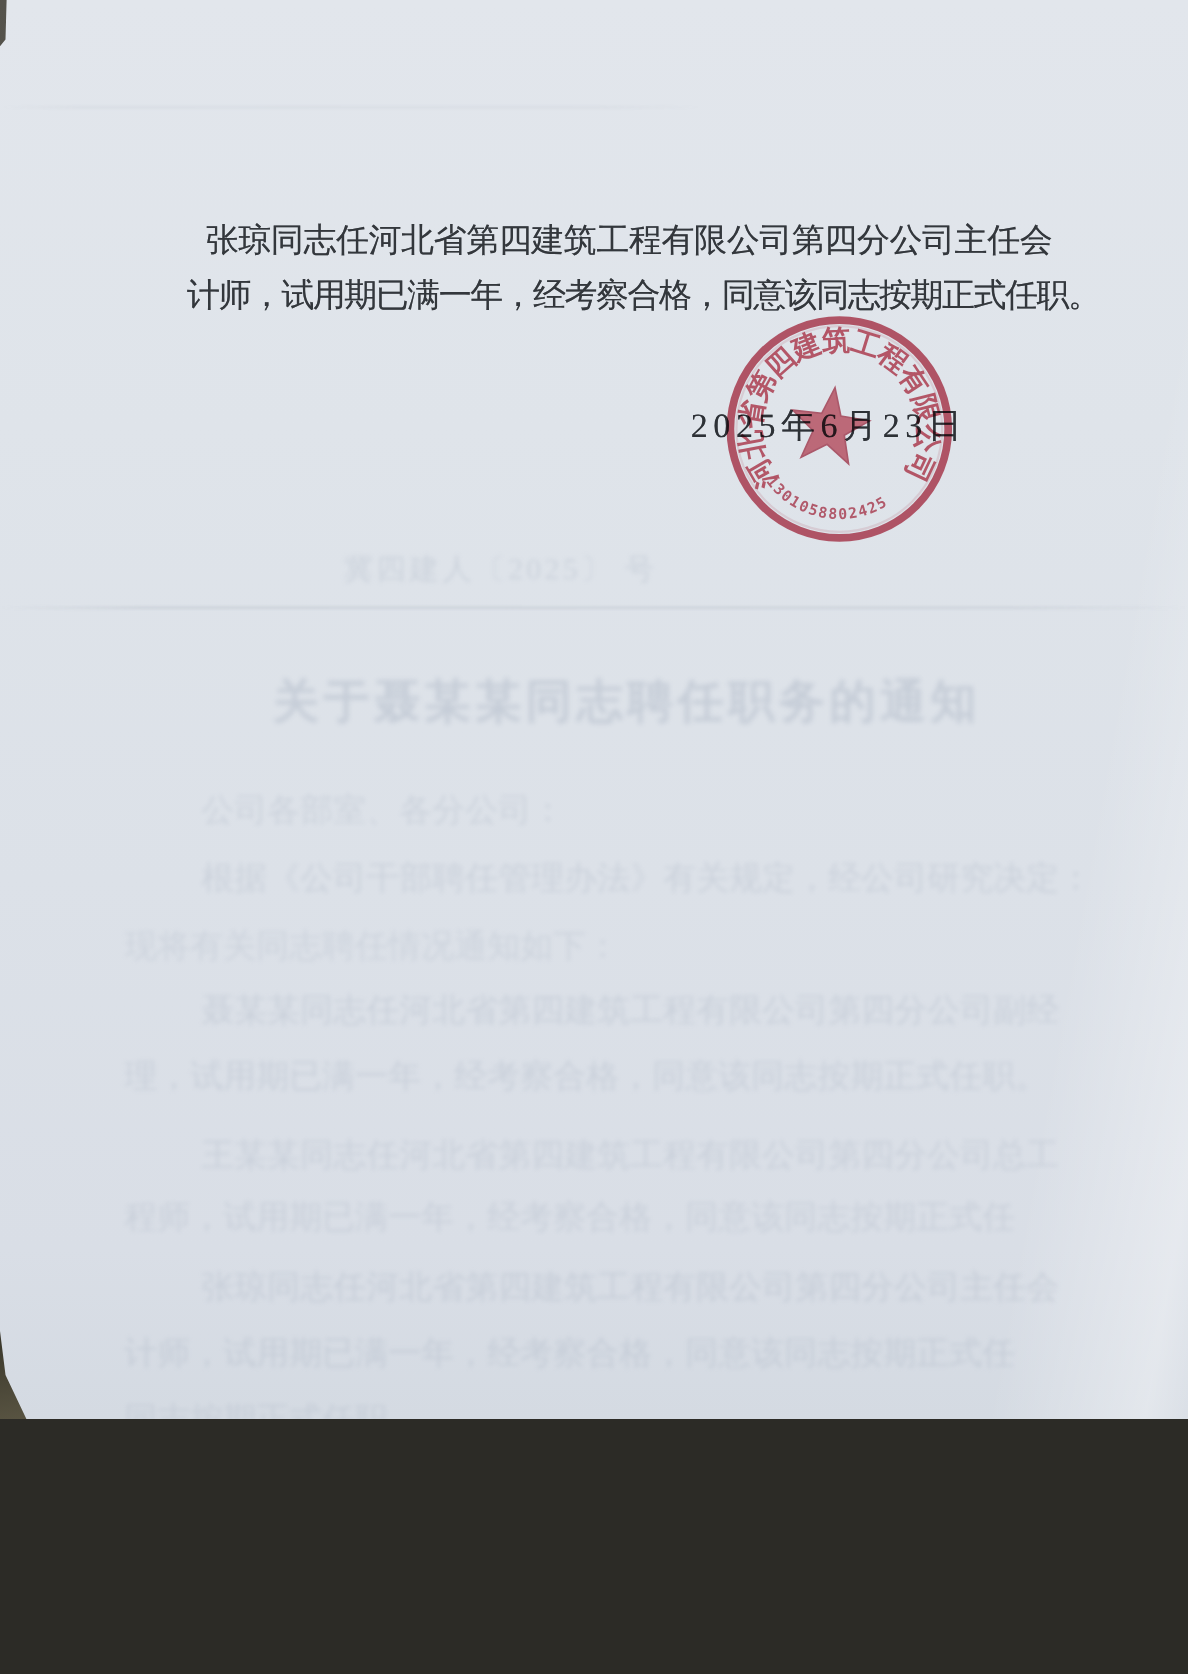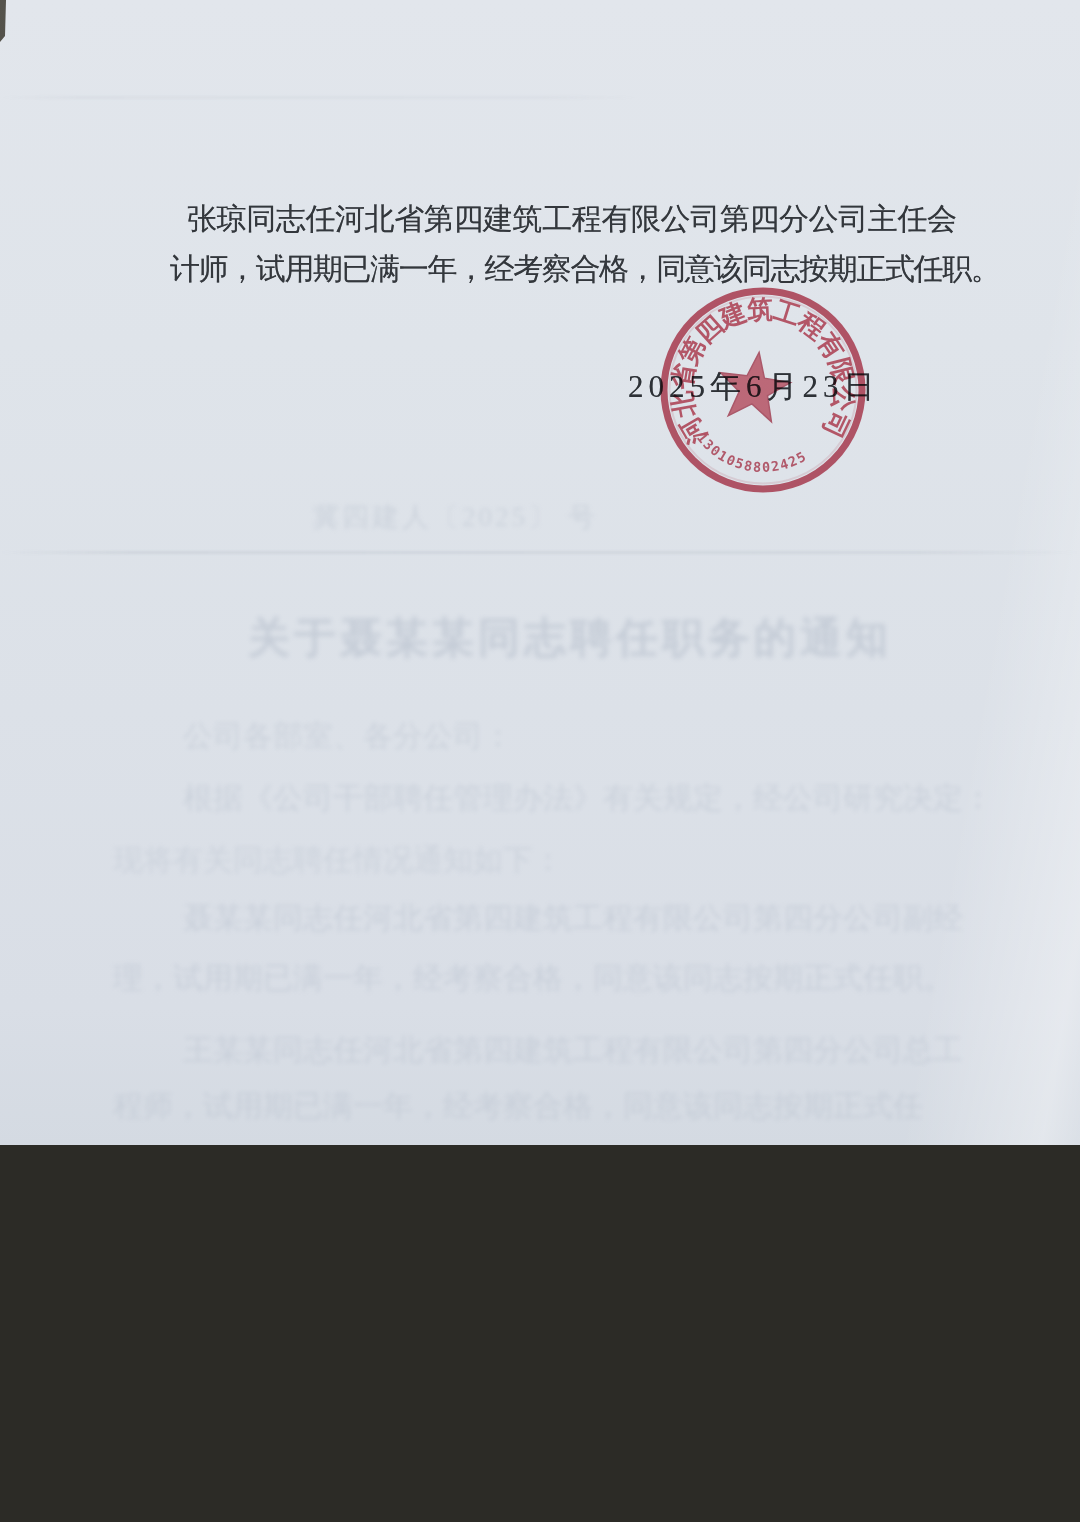--- a/index.html
+++ b/index.html
@@ -1,18 +1,18 @@
 <!DOCTYPE html>
 <html><head>
 <meta charset="utf-8">
 <style>
   html,body{margin:0;padding:0;background:#2c2b26;}
   .photo{
     position:relative;
-    width:1080px;height:1145px;
+    width:1080px;height:1290px;
     overflow:hidden;
     font-family:"Liberation Serif", serif;
     
     background:linear-gradient(170deg,#55534c 0%,#45433b 55%,#22211a 78%,#8a8266 96%,#9a916f 100%);
   }
   .paper{
     position:absolute;inset:0;
     background:
       linear-gradient(100deg, rgba(255,255,255,0) 86%, rgba(255,255,255,0.35) 97%, rgba(255,255,255,0.15) 100%),
       linear-gradient(180deg,#e2e6ec 0%,#dfe4ea 30%,#dce1e8 62%,#d9dee6 88%,#d4dae2 100%);

